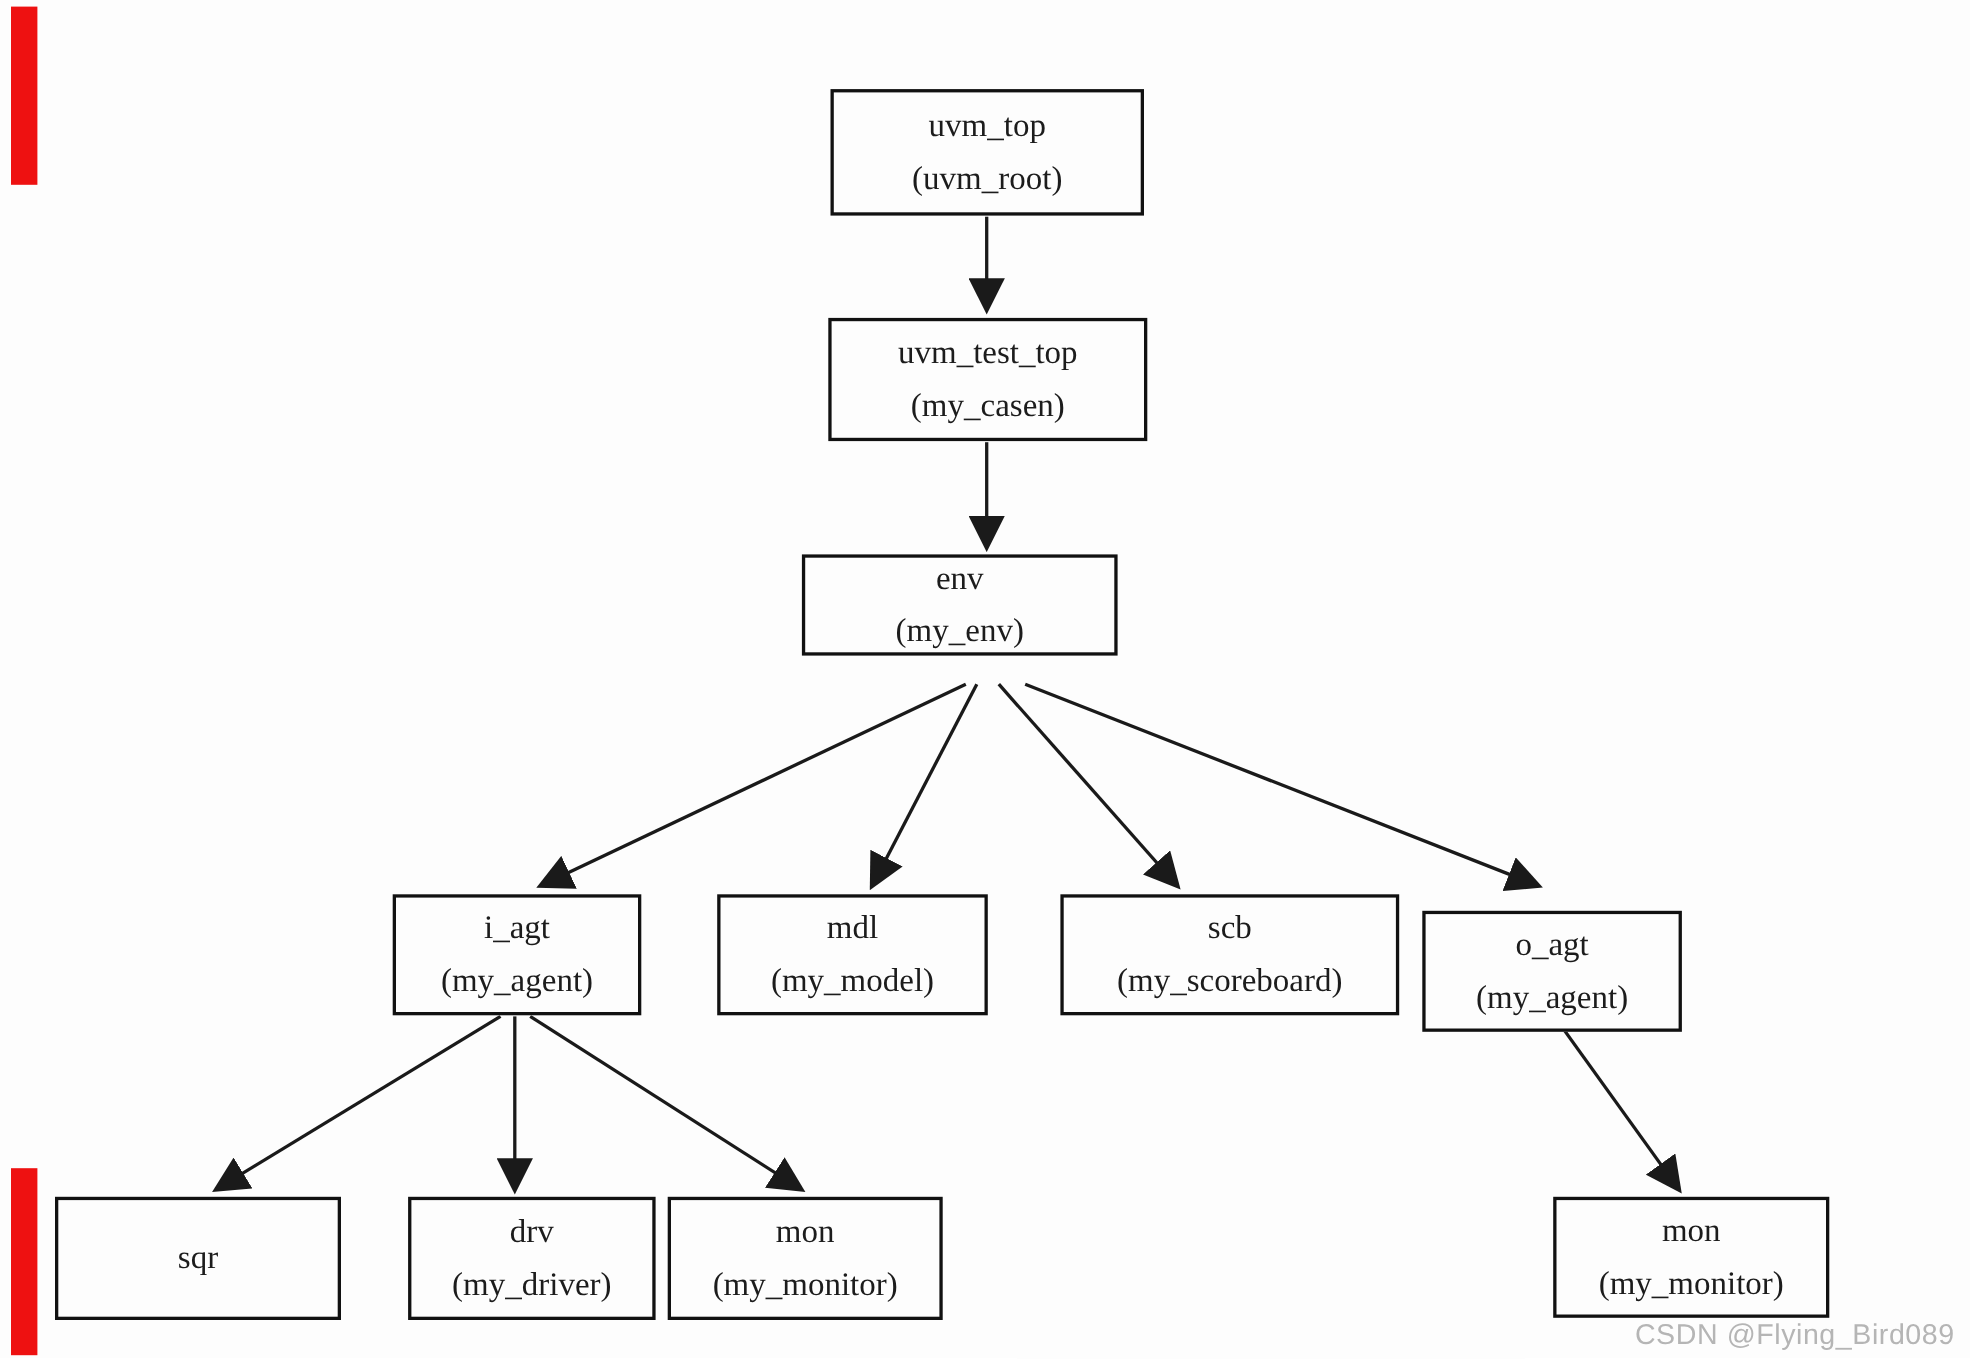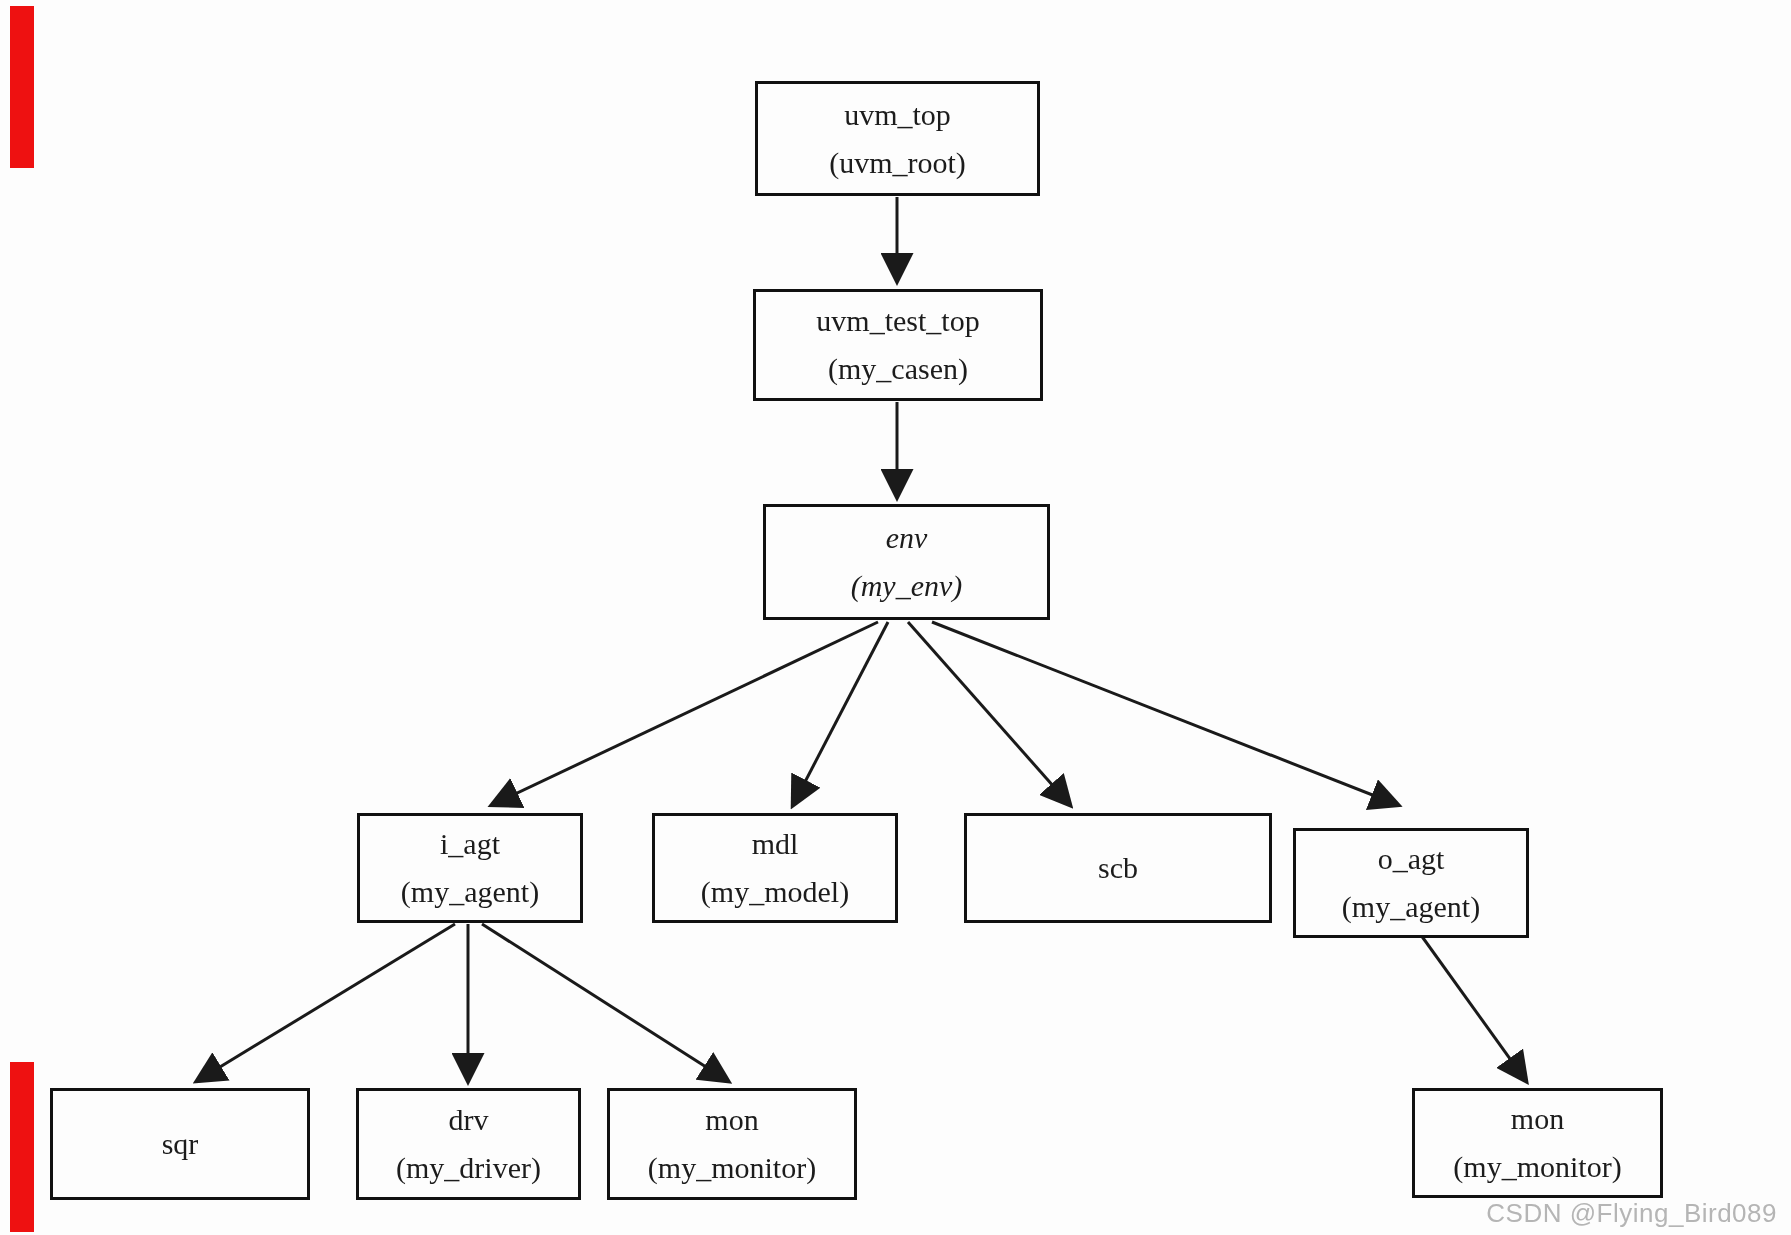--- a/index.html
+++ b/index.html
@@ -75,43 +75,44 @@
 
   <div id="node-layer">
       <div class="node" style="left: 755px; top: 81px; width: 285px; height: 115px;">
         <span>uvm_top</span>
         <span>(uvm_root)</span>
       </div>
       <div class="node" style="left: 753px; top: 289px; width: 290px; height: 112px;">
         <span>uvm_test_top</span>
         <span>(my_casen)</span>
       </div>
-      <div class="node" style="left: 763px; top: 504px; width: 287px; height: 116px; font-style: italic;">
+      <div class="node" style="left: 729px; top: 504px; width: 287px; height: 92px;">
         <span>env</span>
         <span>(my_env)</span>
       </div>
       <div class="node" style="left: 357px; top: 813px; width: 226px; height: 110px;">
         <span>i_agt</span>
         <span>(my_agent)</span>
       </div>
       <div class="node" style="left: 652px; top: 813px; width: 246px; height: 110px;">
         <span>mdl</span>
         <span>(my_model)</span>
       </div>
       <div class="node" style="left: 964px; top: 813px; width: 308px; height: 110px;">
         <span>scb</span>
+        <span>(my_scoreboard)</span>
       </div>
       <div class="node" style="left: 1293px; top: 813px; width: 236px; height: 110px; margin-top: 15px;">
         <span>o_agt</span>
         <span>(my_agent)</span>
       </div>
       <div class="node" style="left: 50px; top: 1088px; width: 260px; height: 112px;">
         <span>sqr</span>
       </div>
-      <div class="node" style="left: 356px; top: 1088px; width: 225px; height: 112px;">
+      <div class="node" style="left: 371px; top: 1088px; width: 225px; height: 112px;">
         <span>drv</span>
         <span>(my_driver)</span>
       </div>
       <div class="node" style="left: 607px; top: 1088px; width: 250px; height: 112px;">
         <span>mon</span>
         <span>(my_monitor)</span>
       </div>
       <div class="node" style="left: 1412px; top: 1088px; width: 251px; height: 110px;">
         <span>mon</span>
         <span>(my_monitor)</span>

